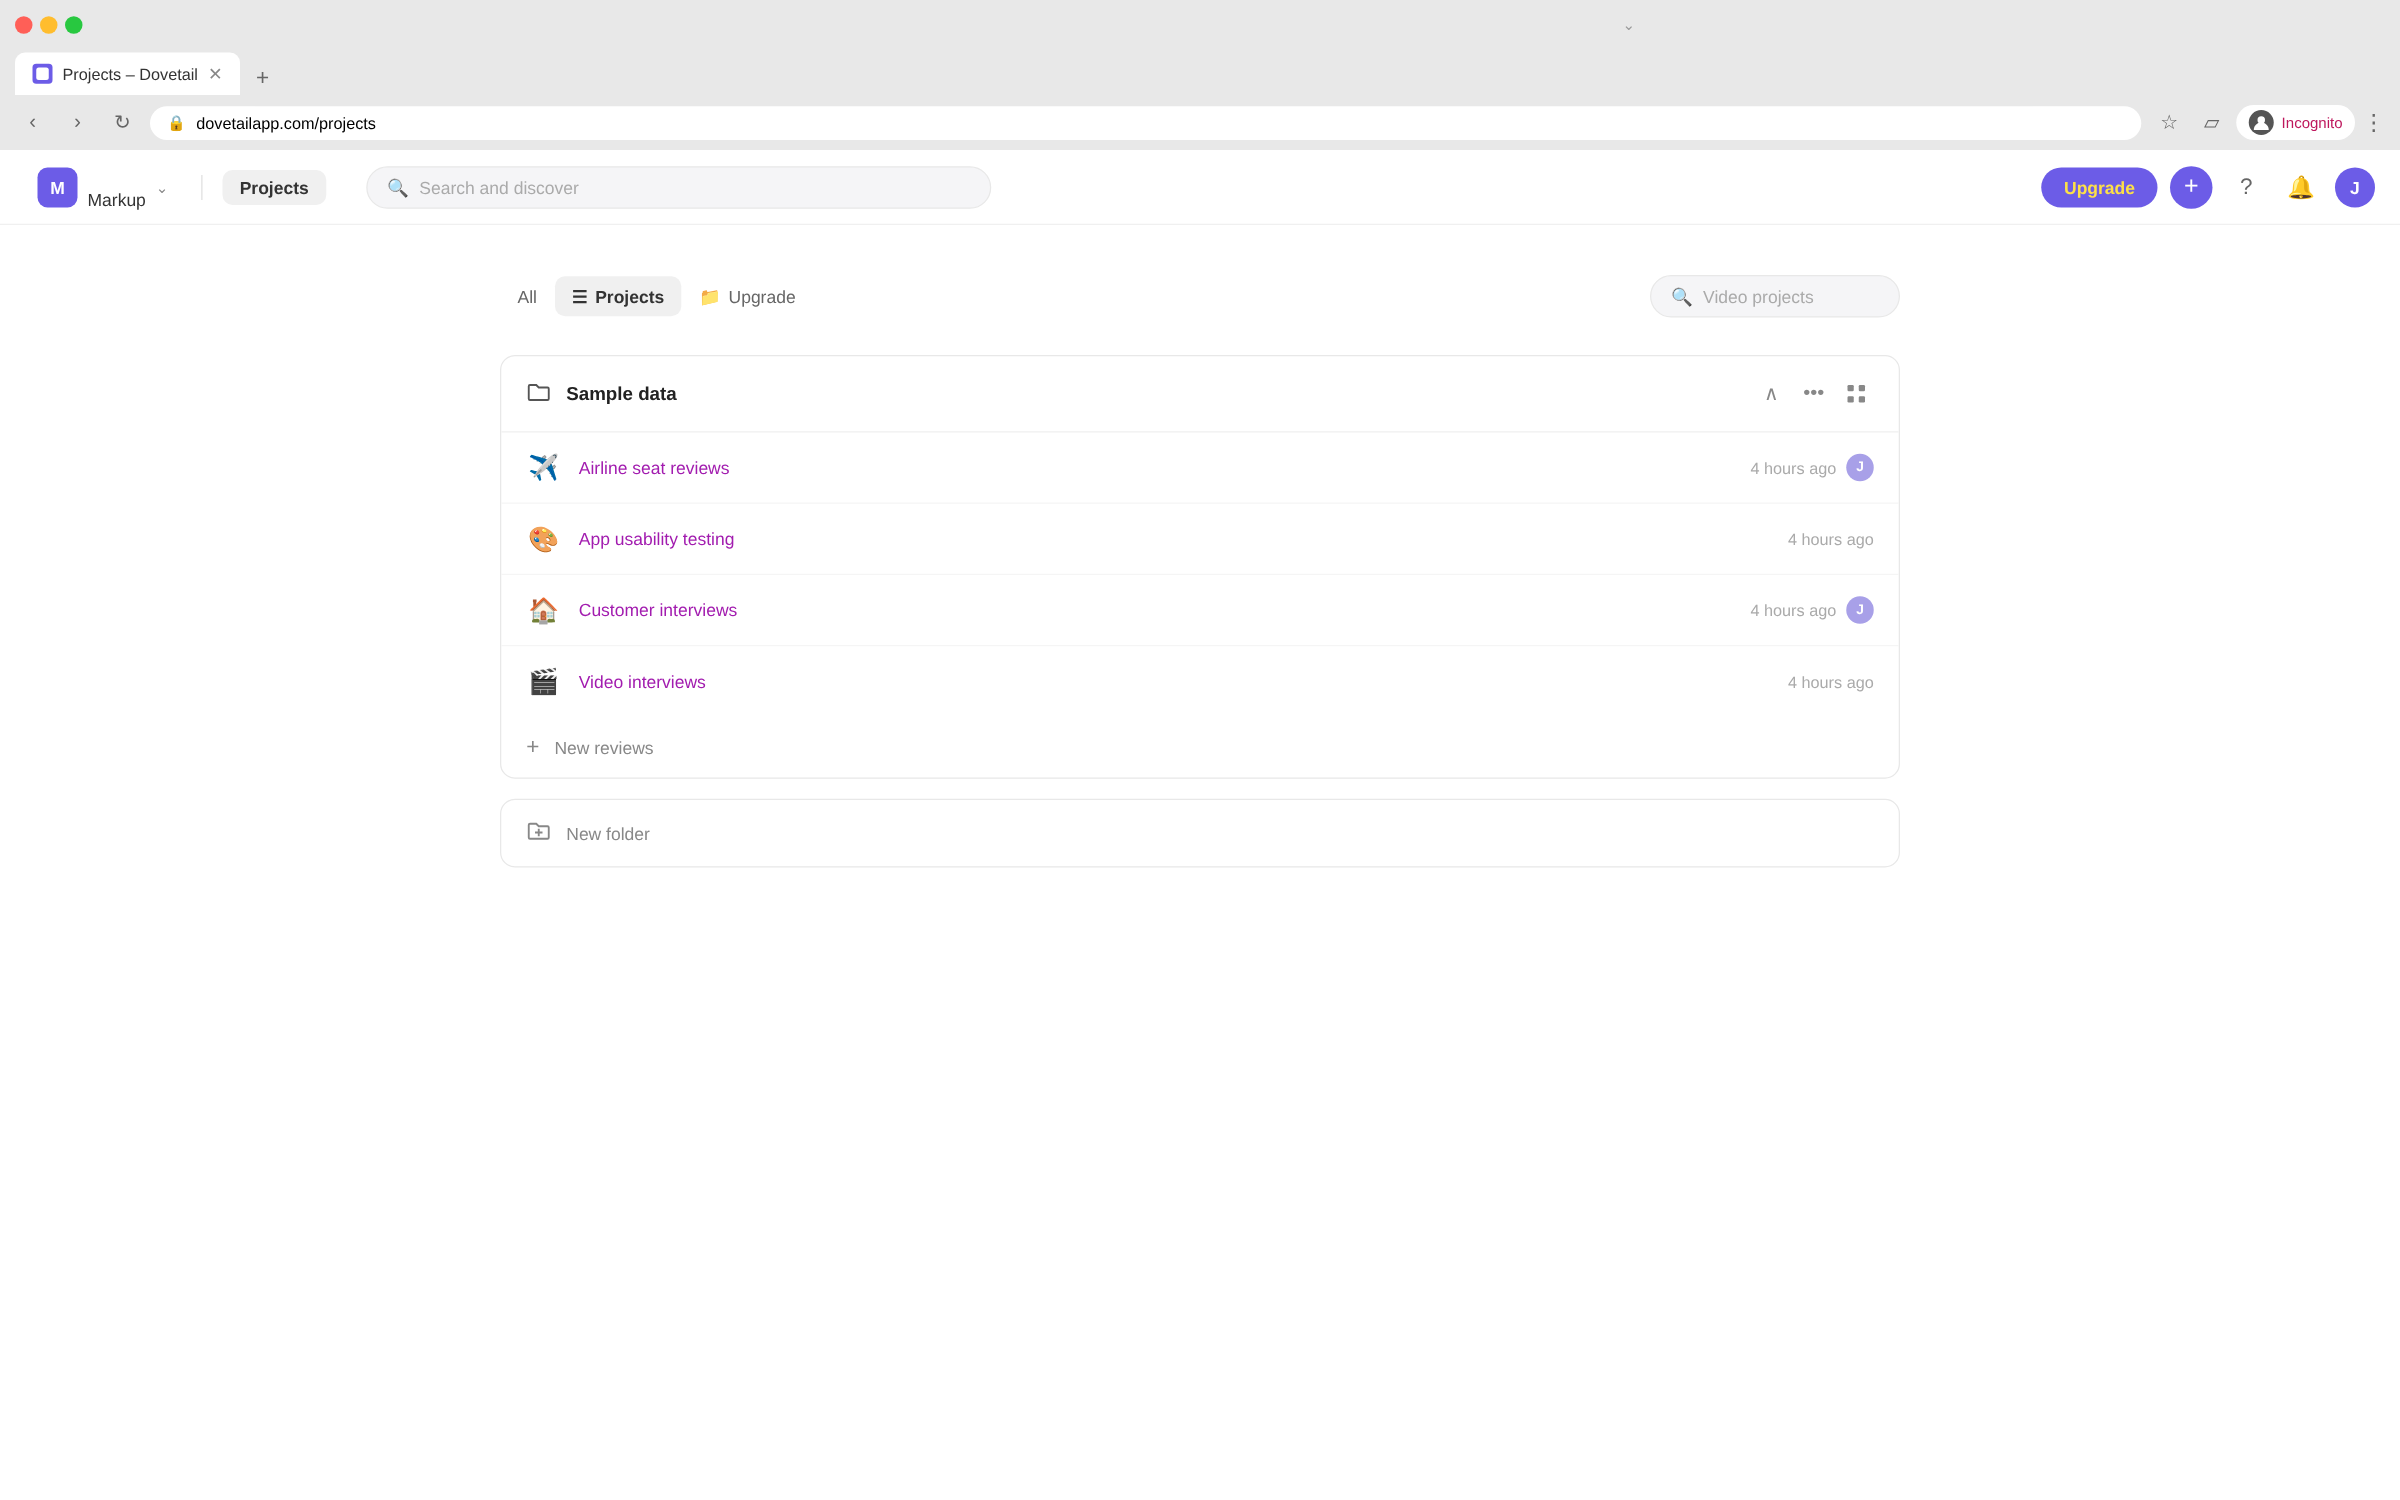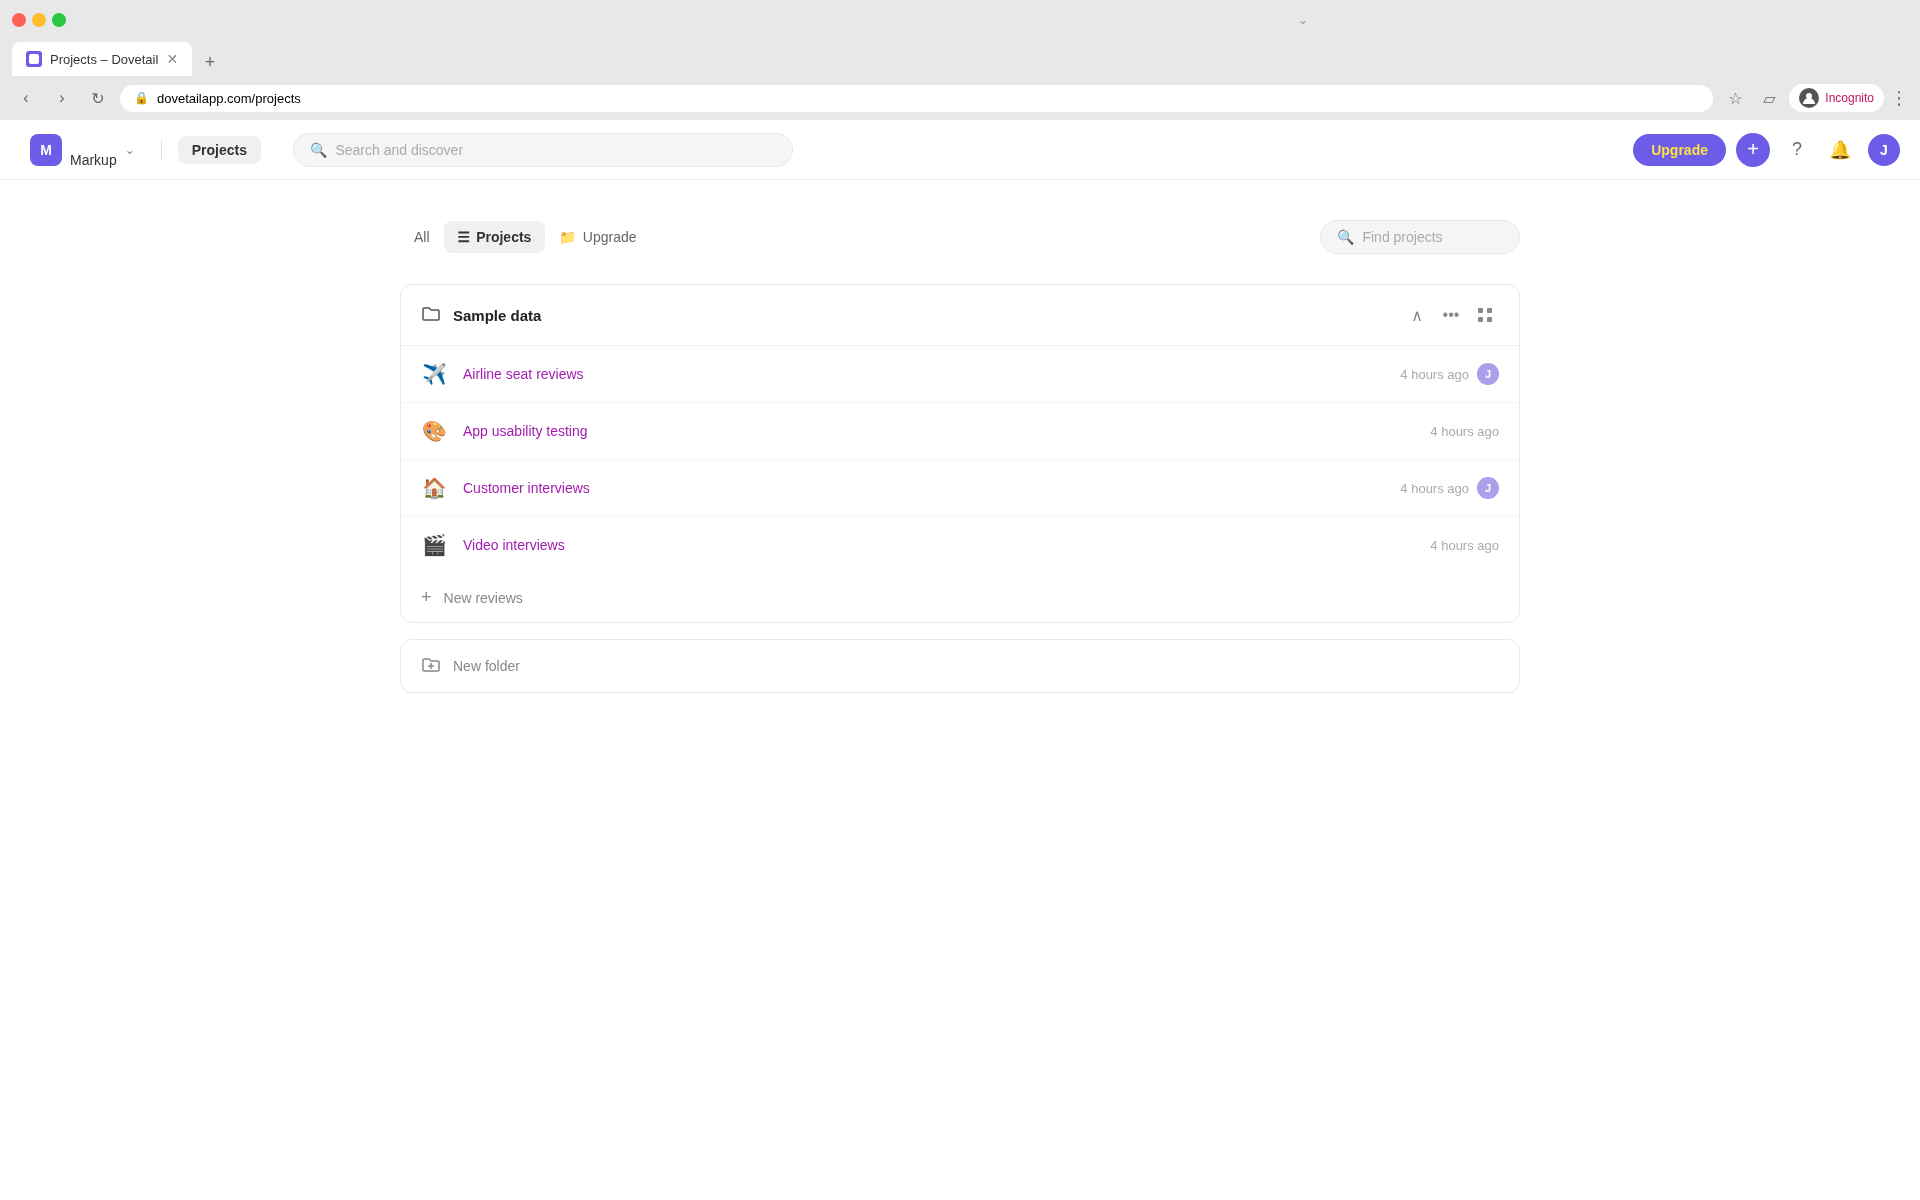--- a/index.html
+++ b/index.html
@@ -168,21 +168,21 @@
       <div class="filter-tab active">
         <span class="filter-tab-icon">☰</span>
         <span>Projects</span>
       </div>
       <div class="filter-tab">
         <span class="filter-tab-icon">📁</span>
         <span>Upgrade</span>
       </div>
       <div class="filter-search">
         <span class="filter-search-icon">🔍</span>
-        <span class="filter-search-placeholder">Find projects</span>
+        <span class="filter-search-placeholder">Video projects</span>
       </div>
     </div>
 
     <div class="folder-section">
       <div class="folder-header">
         <span class="folder-icon">
           <svg width="20" height="20" viewBox="0 0 20 20" fill="none">
             <path d="M3 5h5l2 2h7a1 1 0 011 1v8a1 1 0 01-1 1H3a1 1 0 01-1-1V6a1 1 0 011-1z" stroke="#555" stroke-width="1.5" fill="none"></path>
           </svg>
         </span>

